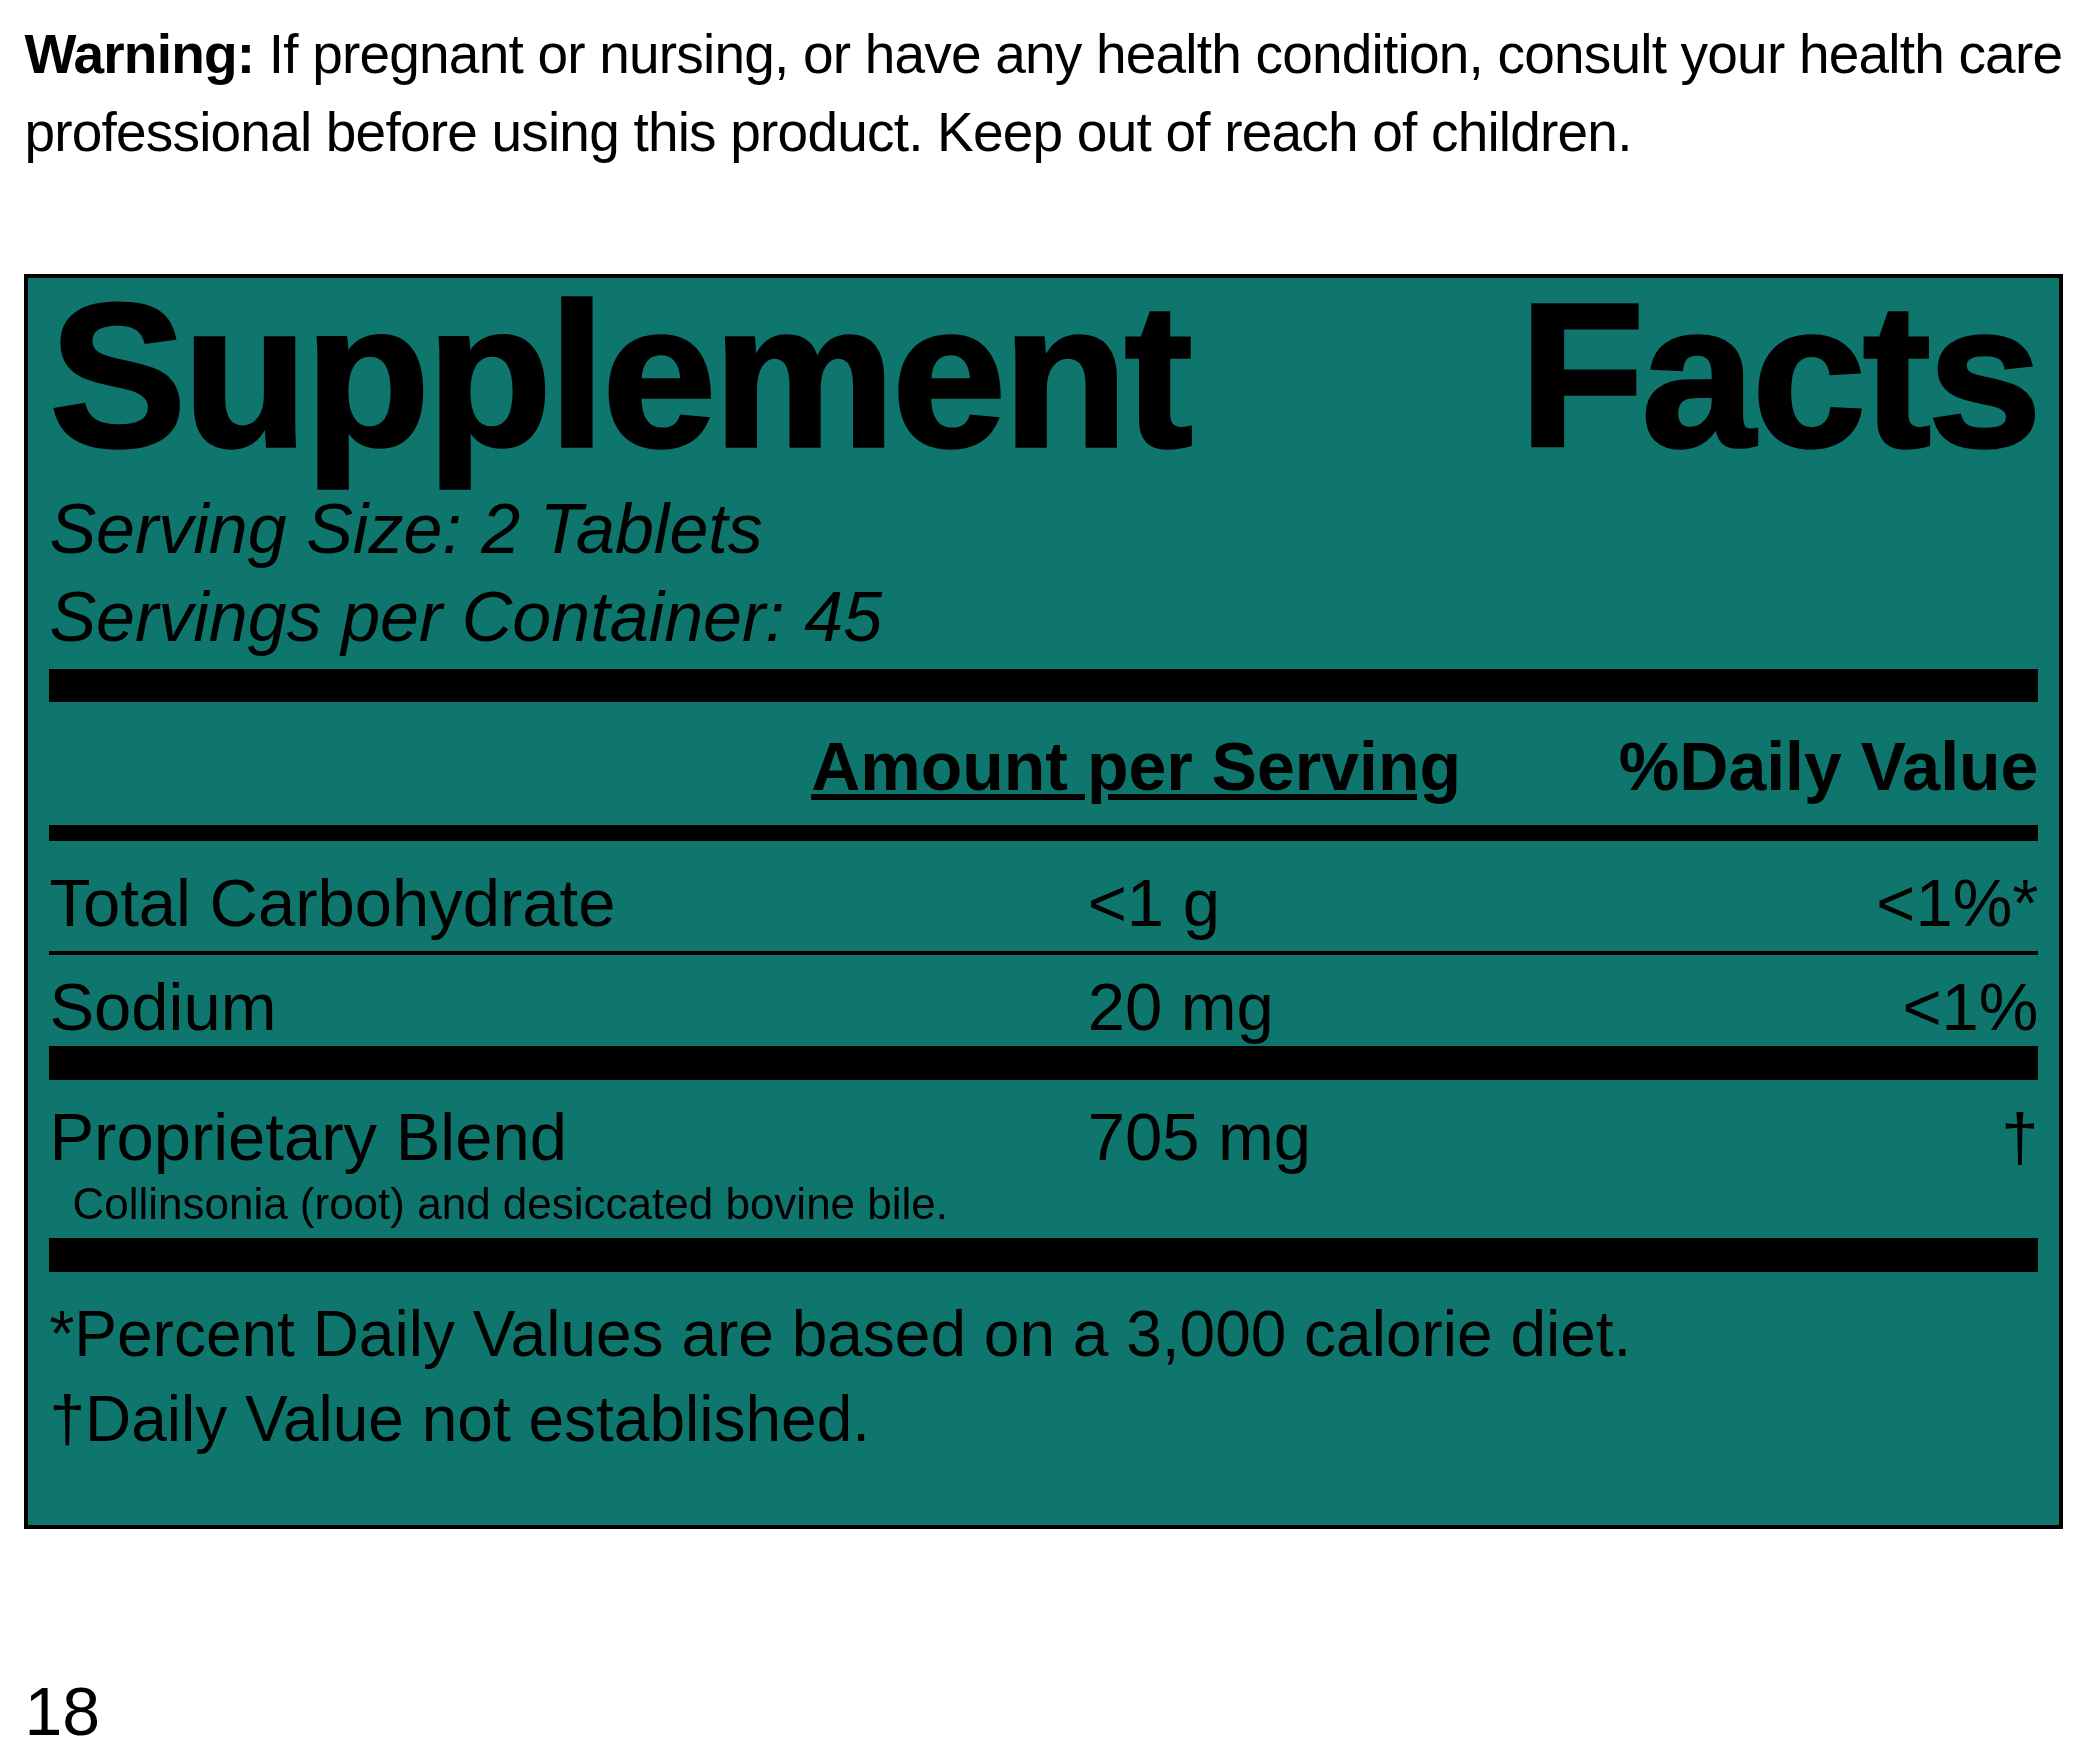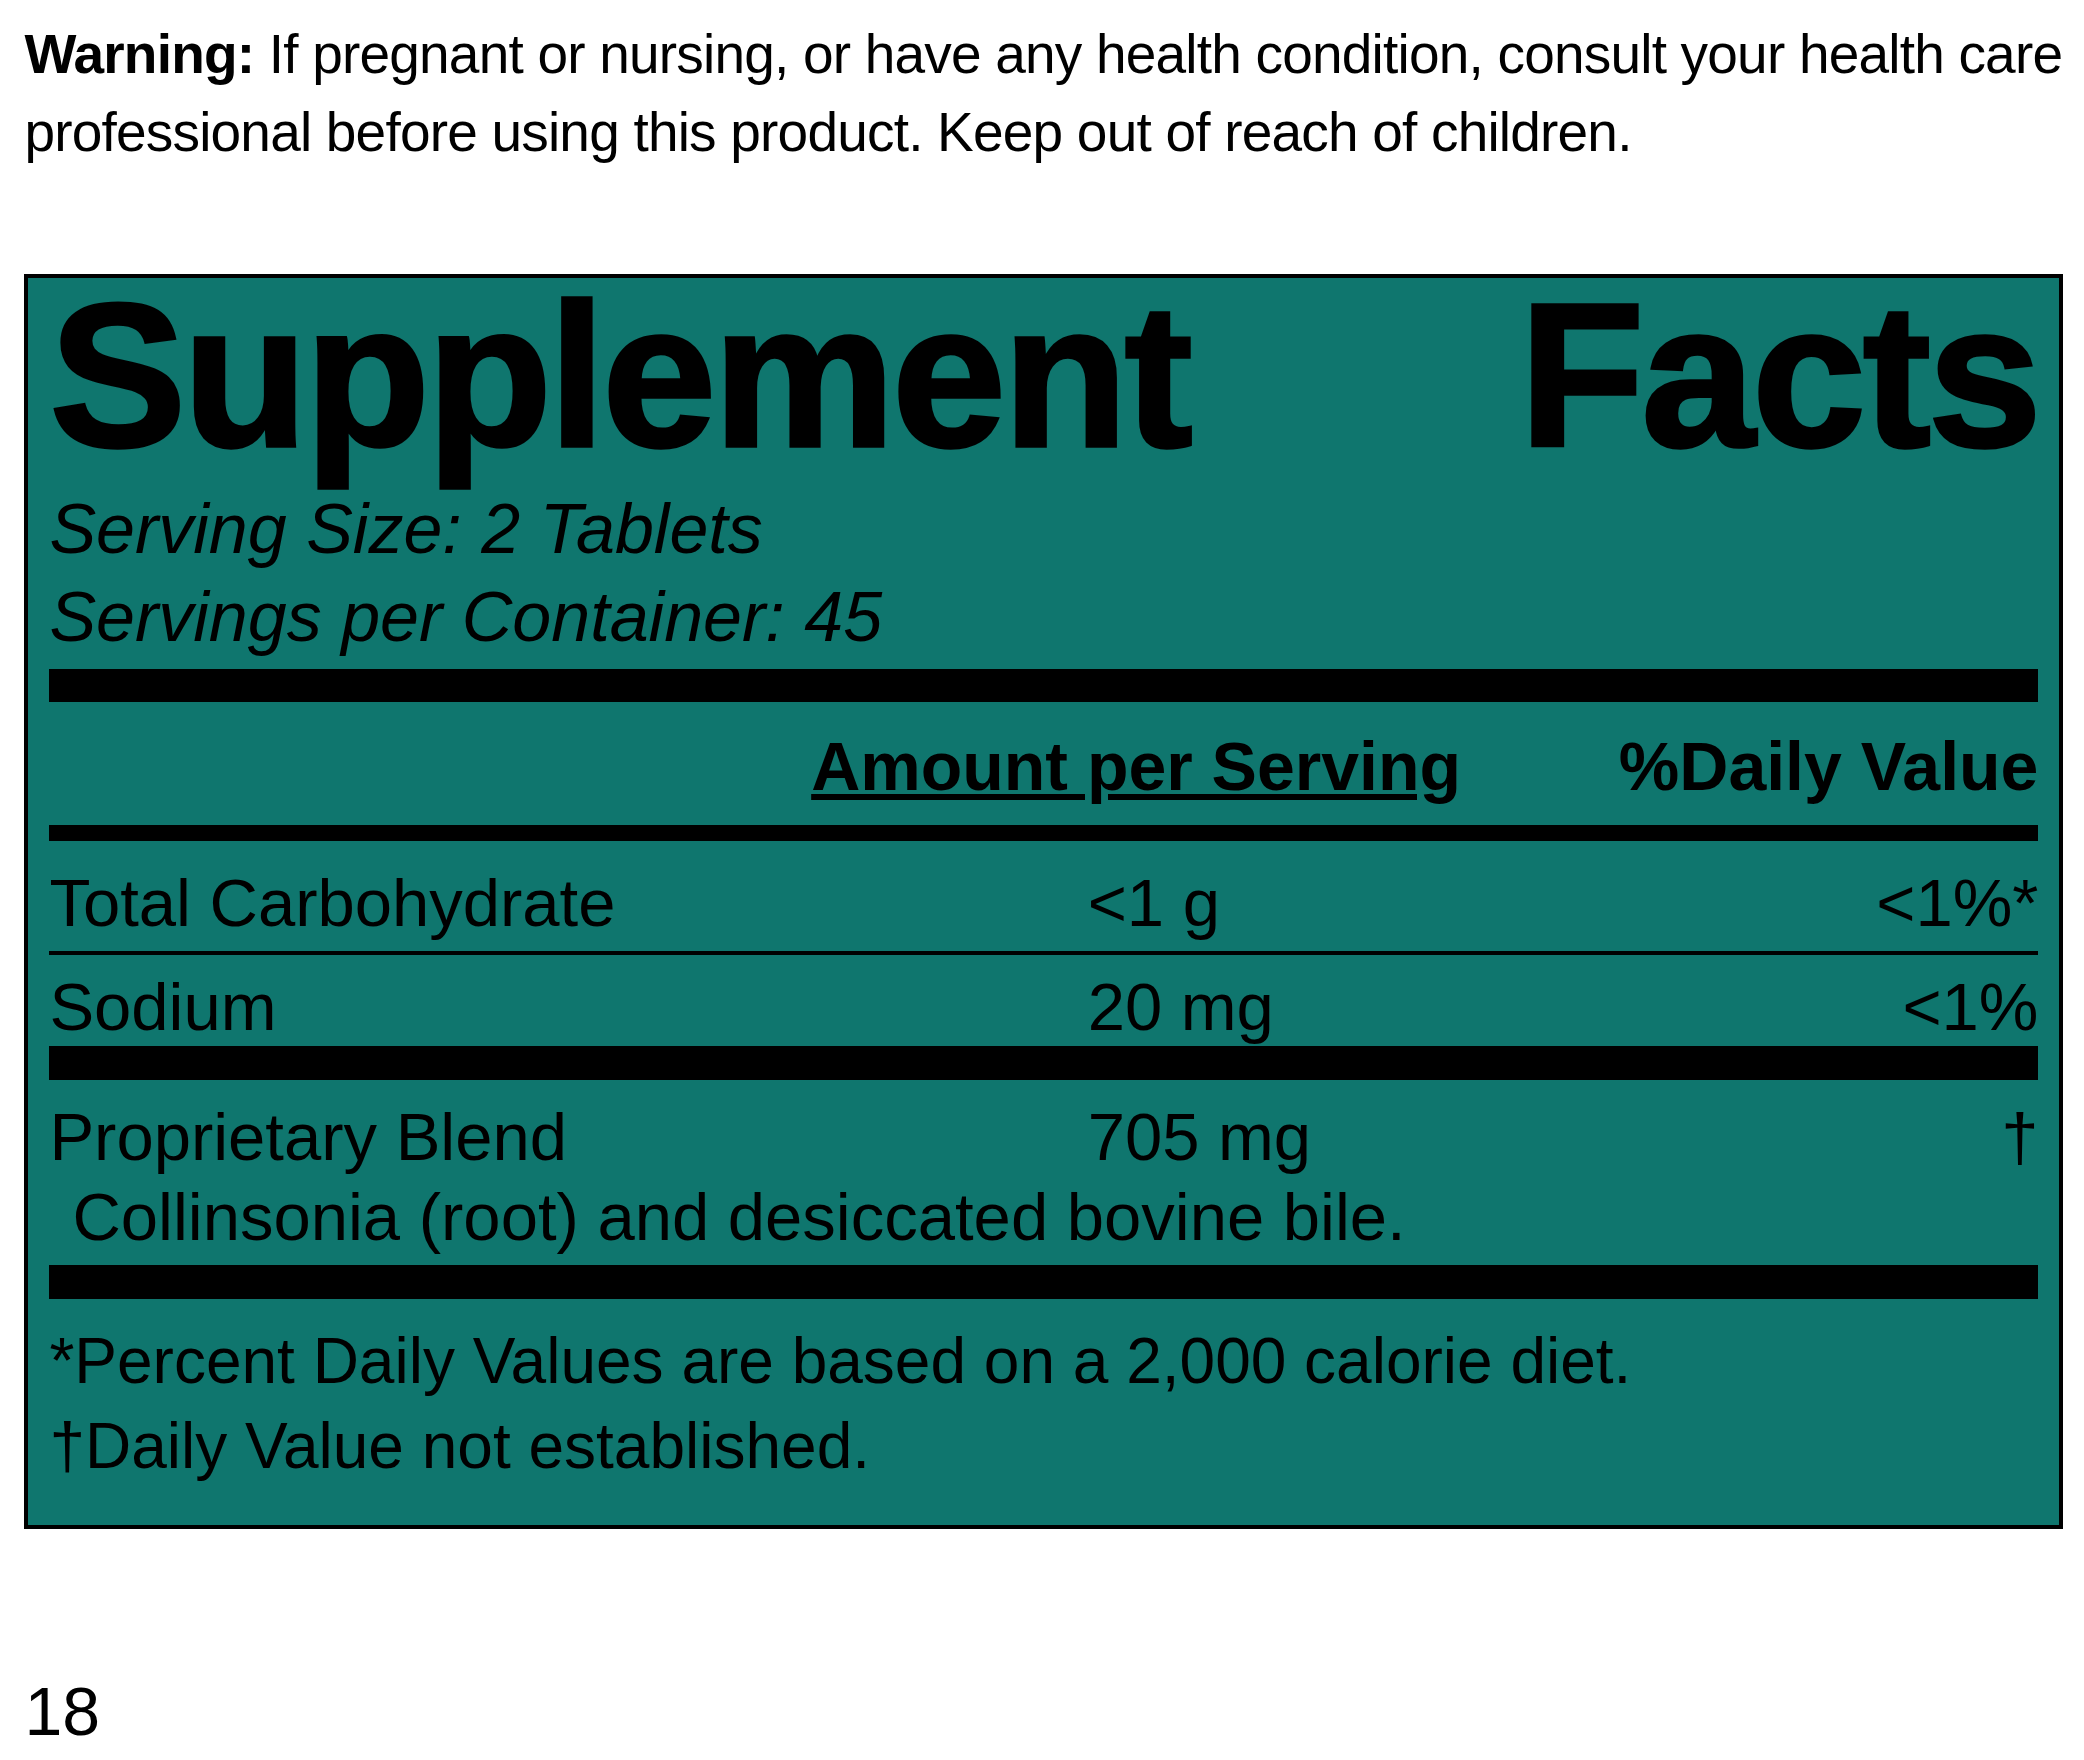--- a/index.html
+++ b/index.html
@@ -83,21 +83,21 @@
     line-height: 1.16;
   }
   .nrow .amount { text-align: left; }
   .nrow .dv { text-align: right; }
   .row-1 { padding: 23px 0 9.8px 0; }
   .row-2 { padding: 13px 0 0 0; }
   .row-3 { padding: 18px 0 0 0; }
 
   .blend-detail {
     padding: 1.6px 0 9.8px 23px;
-    font-size: 67px;
+    font-size: 44px;
     line-height: 1.16;
   }
 
   .footnotes {
     padding-top: 19.5px;
     font-size: 64px;
     line-height: 1.33;
   }
 
   .other-ingredients {
@@ -168,21 +168,21 @@
       <span class="name">Proprietary Blend</span>
       <span class="amount">705 mg</span>
       <span class="dv">†</span>
     </div>
 
     <div class="blend-detail">Collinsonia (root) and desiccated bovine bile.</div>
 
     <div class="bar bar-sep"></div>
 
     <div class="footnotes">
-      <div>*Percent Daily Values are based on a 2,000 calorie diet.</div>
+      <div>*Percent Daily Values are based on a 3,000 calorie diet.</div>
       <div>†Daily Value not established.</div>
     </div>
 
   </div>
 
 
   <div class="page-number">18</div>
 
 </div>
 

